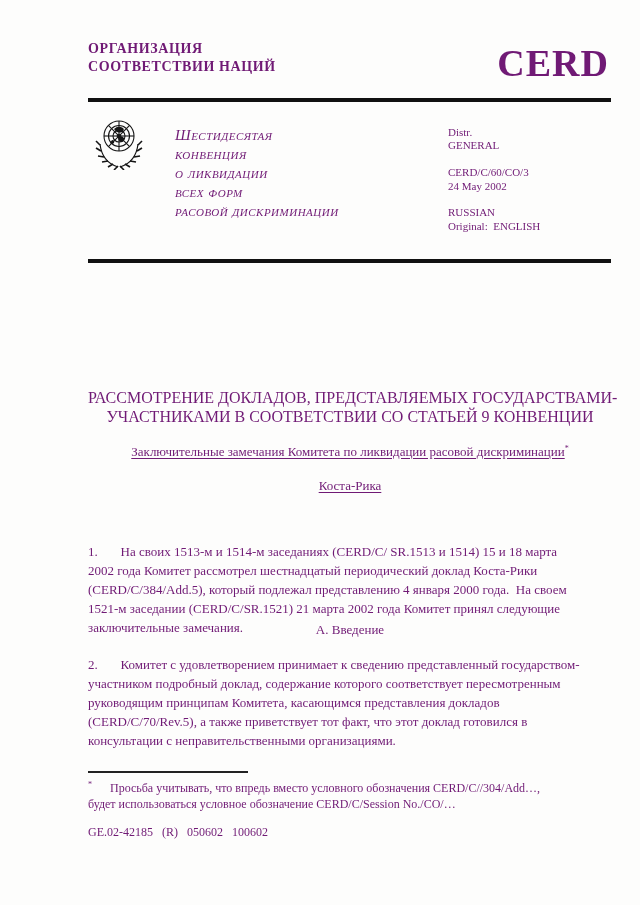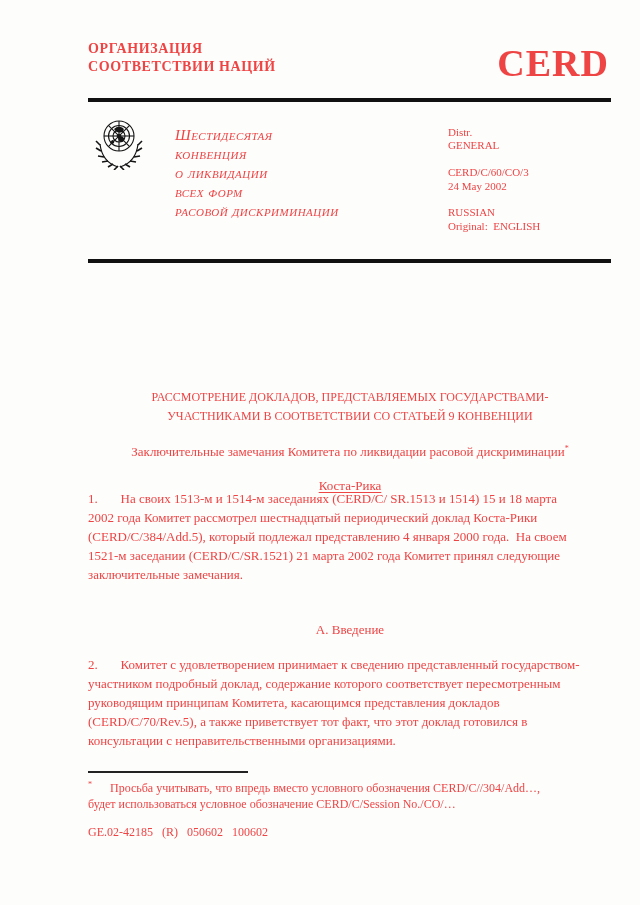--- a/index.html
+++ b/index.html
@@ -1,46 +1,46 @@
 <!DOCTYPE html>
 <html><head>
 <meta charset="utf-8">
 <style>
   html,body{margin:0;padding:0;background:#ffffff;}
   .page{
     position:relative;width:640px;height:905px;background:#fdfdfc;
-    color:#ef4444;font-family:"Liberation Serif",serif;overflow:hidden;
+    color:#701a75;font-family:"Liberation Serif",serif;overflow:hidden;
   }
   .pre{white-space:pre;}
   
   .org{position:absolute;left:88px;top:40px;font-weight:bold;font-size:14px;
        line-height:18px;letter-spacing:0.6px;}
   .doc-symbol{position:absolute;right:31px;top:44px;font-weight:bold;
        font-size:38px;line-height:38px;letter-spacing:1px;margin-left:33px;}
   .rule{position:absolute;left:88px;width:523px;height:4px;background:#111;}
   .rule1{top:98px;}
   .rule2{top:259px;}
   
   .emblem{position:absolute;left:92px;top:114px;}
   .conv{position:absolute;left:175px;top:126px;font-style:italic;
         font-variant:small-caps;font-size:15px;line-height:19px;letter-spacing:0.5px;}
   .distr{position:absolute;left:448px;top:126px;font-size:11px;line-height:13.4px;}
   
   .committee{position:absolute;left:88px;top:281px;font-size:13px;line-height:18px;}
   
   .center-col{position:absolute;left:88px;width:524px;text-align:center;}
-  .title{top:388px;font-size:12px;line-height:19px;}
+  .title{top:388px;font-size:16px;line-height:19px;}
   .subtitle{top:444px;font-size:13px;}
-  .subtitle .u{text-underline-offset:2px;}
+  .subtitle .u{text-decoration:underline;text-underline-offset:2px;}
   .country{top:478px;font-size:13px;}
   .country .u{text-decoration:underline;text-underline-offset:2px;}
   .section-a{top:622px;font-size:13px;}
   
   .body-par{position:absolute;left:88px;font-size:13px;line-height:19px;}
-  .p1{top:489px;font-family:Liberation Serif, serif;}
+  .p1{top:542px;font-family:Liberation Serif, serif;}
   .p2{top:655px;}
   
   .fn-rule{position:absolute;left:88px;top:771px;width:160px;height:1.6px;background:#222;}
   .footnote{position:absolute;left:88px;top:781px;font-size:12px;line-height:15.5px;}
   sup{font-size:8px;vertical-align:super;line-height:0;}
   .ge-line{position:absolute;left:88px;top:825px;font-size:12px;}
 </style>
 </head>
 <body>
 

